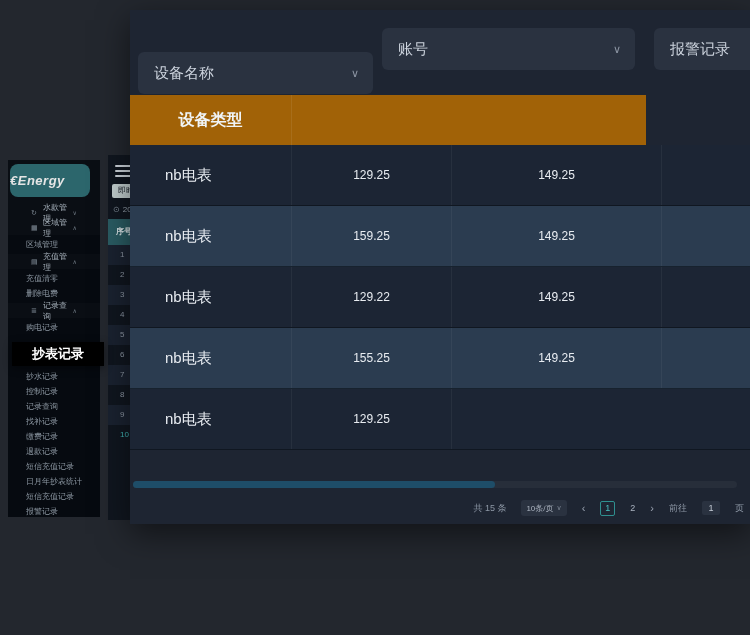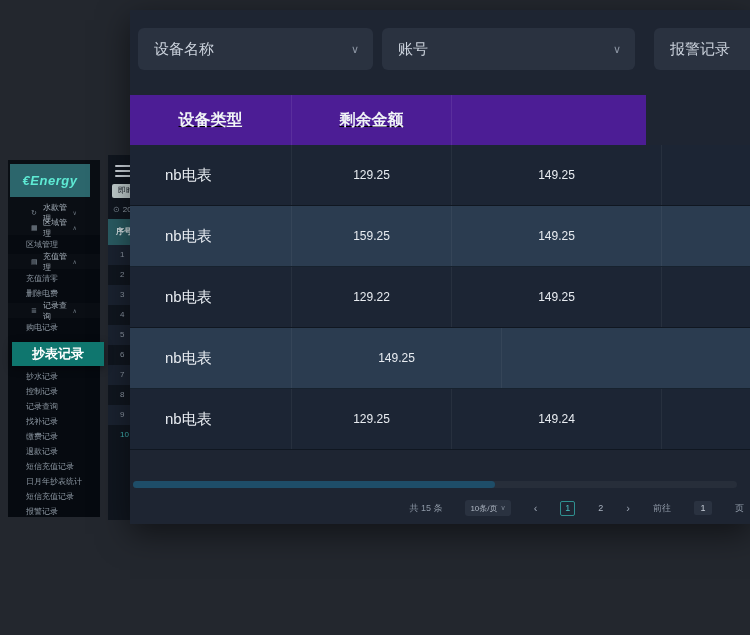--- a/index.html
+++ b/index.html
@@ -23,69 +23,69 @@
   .seq-rows { position:absolute; left:0; top:90px; width:62px; }
   .seq-row { height:20px; line-height:20px; font-size:8px; color:#8d97a4; padding-left:12px;
              background:#10161f; }
   .seq-row:nth-child(odd) { background:#1a2230; }
   .seq-row.last { color:#41b7b7; }
 
   
   .sidebar { position:absolute; left:8px; top:160px; width:92px; height:357px;
              background:#0a0e14; overflow:hidden; z-index:2; }
   .logo { position:absolute; left:2px; top:4px; width:80px; height:33px; background:#2c666c;
-          color:#5eead4; font-style:italic; font-weight:bold; font-size:13px; text-align:center;
-          line-height:33px; letter-spacing:.5px; }
+          color:#e5e5e5; font-style:italic; font-weight:bold; font-size:13px; text-align:left;
+          line-height:33px; letter-spacing:.5px;border-radius:8px; }
   .menu { position:absolute; left:0; top:45px; width:92px; }
   .m-sec { display:flex; align-items:center; height:15px; padding:0 23px; color:#a6b0ba;
            font-size:8px; cursor:pointer; }
   .m-sec .mi { width:10px; font-size:7px; color:#7d8893; }
   .m-sec .ml { flex:1; margin-left:2px; }
   .m-sec .mc { font-size:6px; color:#6c7680; }
   .m-subblock { background:#060a10; padding:2px 0; }
   .m-sub { height:15px; line-height:15px; padding-left:18px; color:#8d98a3; font-size:8px;
            cursor:pointer; white-space:nowrap; }
   .m-spacer { height:34px; }
   .active-pill { position:absolute; left:12px; top:342px; width:92px; height:24px;
-                 background:#0f766e; color:#ffffff; font-size:13px; font-weight:bold;
+                 background:#000000; color:#ffffff; font-size:13px; font-weight:bold;
                  text-align:center; line-height:24px; z-index:6;
                  box-shadow:0 2px 8px rgba(0,0,0,.45); cursor:pointer; }
 
   
   .front-panel { position:absolute; left:130px; top:10px; width:620px; height:514px;
                  background:#1e2532; overflow:hidden; z-index:5;
                  box-shadow:0 10px 30px rgba(0,0,0,.5); }
   .filter { position:absolute; top:18px; height:42px; background:#2a3240; border-radius:6px;
             display:flex; align-items:center; justify-content:space-between;
             padding:0 14px 0 16px; color:#ccd3dd; font-size:15px; cursor:pointer; }
-  .f1 { left:8px;  width:235px; }
+  .f1 { left:8px;  width:235px;margin-top:24px; }
   .f2 { left:252px; width:253px; }
   .f3 { left:524px; width:150px; }
   .filter .fc { color:#8d96a4; font-size:11px; }
 
-  .thead { position:absolute; left:0; top:85px; width:516px; height:50px; background:#4c1d95;
-           display:flex;text-decoration:underline; }
+  .thead { position:absolute; left:0; top:85px; width:516px; height:50px; background:#a16207;
+           display:flex; }
   .th { line-height:50px; text-align:center; color:#f0f4f6; font-weight:bold; font-size:16px;
         border-right:1px solid rgba(255,255,255,.08); }
   .c1 { width:162px; } .c2 { width:160px; } .c3 { width:210px; }
   .c4 { flex:1; border-right:none; }
 
   .trows { position:absolute; left:0; top:135px; width:647px; }
   .tr { height:61px; display:flex; background:#1c2534; border-bottom:1px solid rgba(8,12,18,.55); }
   .tr.alt { background:#2b3c50; }
   .td { line-height:60px; border-right:1px solid rgba(255,255,255,.05); color:#e8ecf1; }
   .td.c1 { text-align:left; padding-left:35px; font-size:15px; }
   .td.c2, .td.c3 { text-align:center; font-size:12px; }
 
   .hscroll { position:absolute; left:3px; top:471px; width:604px; height:7px;
              background:#272e3a; border-radius:4px; }
   .hthumb { width:362px; height:7px; background:#1e4d68; border-radius:4px; cursor:pointer; }
 
   .pager { position:absolute; right:6px; top:490px; height:16px; display:flex;
-           align-items:center; gap:23px; font-size:9px; color:#8e98a6; }
+           align-items:center; gap:15px; font-size:9px; color:#8e98a6; }
   .psize { background:#2a3240; border-radius:3px; height:16px; padding:0 5px; display:flex;
            align-items:center; gap:3px; font-size:8px; color:#aeb6c2; cursor:pointer; }
   .psize .fc { font-size:7px; color:#7e8794; }
   .parrow { font-size:11px; color:#99a2b0; cursor:pointer; }
   .ppage1 { width:15px; height:15px; border:1px solid #2f8f8f; border-radius:2px; color:#49c0c0;
             text-align:center; line-height:13px; font-size:9px; cursor:pointer; }
   .ppage2 { font-size:9px; color:#aab3c0; cursor:pointer; }
   .pgoto { width:18px; height:14px; background:#2a3240; border-radius:2px; color:#c3cad4;
            text-align:center; line-height:14px; font-size:9px; }
 </style>
@@ -179,21 +179,20 @@
     <div class="filter f2">
       <span>账号</span>
       <span class="fc">∨</span>
     </div>
     <div class="filter f3">
       <span>报警记录</span>
     </div>
 
     <div class="thead">
       <div class="th c1">设备类型</div>
-      <div class="th c2">剩余金额</div>
       <div class="th c4"></div>
     </div>
 
     <div class="trows">
       <div class="tr">
         <div class="td c1">nb电表</div>
         <div class="td c2">129.25</div>
         <div class="td c3">149.25</div>
         <div class="td c4"></div>
       </div>
@@ -204,27 +203,27 @@
         <div class="td c4"></div>
       </div>
       <div class="tr">
         <div class="td c1">nb电表</div>
         <div class="td c2">129.22</div>
         <div class="td c3">149.25</div>
         <div class="td c4"></div>
       </div>
       <div class="tr alt">
         <div class="td c1">nb电表</div>
+        <div class="td c2">155.25</div>
         <div class="td c3">149.25</div>
         <div class="td c4"></div>
       </div>
       <div class="tr">
         <div class="td c1">nb电表</div>
         <div class="td c2">129.25</div>
-        <div class="td c3">149.24</div>
         <div class="td c4"></div>
       </div>
     </div>
 
     <div class="hscroll">
       <div class="hthumb"></div>
     </div>
 
     <div class="pager">
       <span>共 15 条</span>

